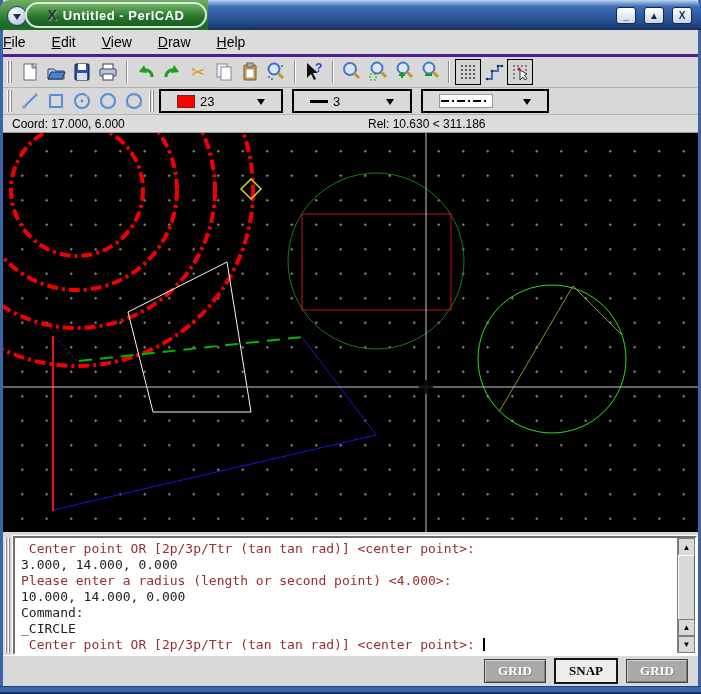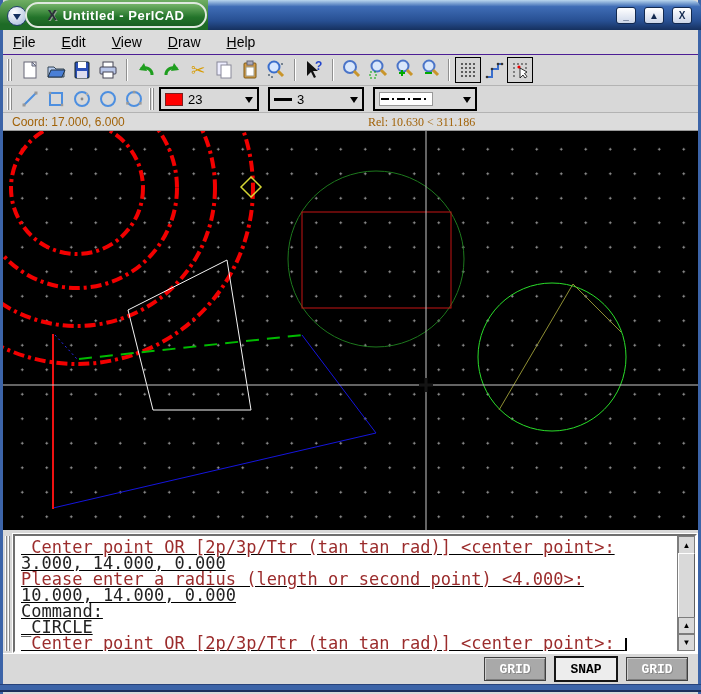--- a/index.html
+++ b/index.html
@@ -17,68 +17,68 @@
   .pill{position:absolute;left:25px;top:2px;width:178px;height:22px;border-radius:13px;
     border:2px solid #dfe9df;background:linear-gradient(#74b368,#23742a 60%,#1a5f22);
     display:flex;align-items:center;justify-content:center;gap:6px;}
   .xlogo{color:#2a2f38;font-weight:bold;font-size:14px;text-shadow:1px 1px 0 #8fa08f;}
   .title-text{color:#fff;font-weight:bold;font-size:13px;letter-spacing:.5px;white-space:nowrap;}
   .winbtns{position:absolute;right:9px;top:7px;display:flex;gap:8px;}
   .wbtn{width:18px;height:15px;background:linear-gradient(#ffffff,#cdd7e9);border:1px solid #12294f;
     border-radius:3px;color:#12294f;font-weight:bold;font-size:10px;display:flex;align-items:center;
     justify-content:center;line-height:1;cursor:default;}
   
-  .menubar{height:24px;background:#dcdcdc;display:flex;align-items:center;padding-left:10px;gap:26px;
-    border-bottom:1px solid #4c1d95;font-size:14px;color:#000;}
+  .menubar{height:24px;background:#dcdcdc;display:flex;align-items:center;gap:26px;
+    border-bottom:3px solid #4c1d95;font-size:14px;color:#000;}
   .mitem{cursor:default;}
   .mkey{text-decoration:underline;}
   
   .toolbar{height:30px;background:#d8d8d8;display:flex;align-items:center;border-bottom:1px solid #b3b3b3;padding-left:2px;}
   .toolbar2{height:26px;}
   .grip{width:6px;height:22px;margin:0 4px 0 2px;
     background:repeating-linear-gradient(90deg,#fdfdfd 0,#fdfdfd 1px,#8a8a8a 1px,#8a8a8a 2px,#d8d8d8 2px,#d8d8d8 3px);}
   .sep{width:1px;height:22px;background:#909090;border-right:1px solid #fff;margin:0 5px;}
   .tbtn{width:26px;height:26px;display:flex;align-items:center;justify-content:center;cursor:default;flex:none;}
   .toggled{width:24px;height:24px;border:1px solid #000;background:#d4d4d4;}
   .combo{height:20px;border:2px solid #000;background:#d9d9d9;display:flex;align-items:center;
-    padding:0 4px;margin-right:9px;gap:5px;cursor:default;}
+    padding:0 16px;margin-right:9px;gap:5px;cursor:default;}
   .combo .lbl{font-size:13px;color:#000;}
   .swatch{width:16px;height:11px;border:1px solid #7a2020;}
   .wline{width:18px;height:3px;background:#000;}
   .stylebox{width:52px;height:12px;background:#fff;border:1px solid #999;display:flex;align-items:center;}
   .arrdown{width:0;height:0;border:4px solid transparent;border-top:6px solid #000;margin:6px 0 0 auto;}
   
-  .coordbar{height:17px;background:#dcdcdc;font-size:12px;position:relative;border-bottom:1px solid #999;color:#a16207;}
+  .coordbar{height:17px;background:#dcdcdc;font-size:12px;position:relative;border-bottom:1px solid #999;color:#000000;}
   .coordtxt{position:absolute;left:9px;top:2px;}
-  .reltxt{position:absolute;left:365px;top:2px;font-family:Liberation Serif, serif;}
+  .reltxt{position:absolute;left:365px;top:2px;}
   
   .canvas{height:399px;background-color:#000;position:relative;cursor:crosshair;
     background-image:radial-gradient(circle,#9c9c9c 0.9px,rgba(0,0,0,0) 1.3px);
     background-size:24.5px 24.5px;background-position:7px 6px;}
   .canvas svg{position:absolute;left:0;top:0;}
   
   .console-row{height:123px;display:flex;align-items:stretch;padding:4px 1px 0 1px;box-sizing:border-box;background:#d9d9d9;}
   .cgrip{width:6px;margin:2px 2px 2px 1px;
     background:repeating-linear-gradient(90deg,#fdfdfd 0,#fdfdfd 1px,#8a8a8a 1px,#8a8a8a 2px,#d9d9d9 2px,#d9d9d9 3px);}
   .console{flex:1;position:relative;background:#fff;border:2px solid;border-color:#6f6f6f #fff #fff #6f6f6f;
     outline:1px solid #fff;overflow:hidden;}
   .console-text{position:absolute;left:6px;top:3px;right:20px;font-family:"DejaVu Sans Mono","Liberation Mono",monospace;
-    font-size:17px;line-height:16px;white-space:pre;cursor:text;text-decoration:underline;}
+    font-size:13px;line-height:16px;white-space:pre;cursor:text;}
   .caret{display:inline-block;width:2px;height:13px;background:#000;vertical-align:-2px;}
   .vscroll{position:absolute;right:0;top:0;bottom:0;width:17px;background:#c9c9c9;border-left:1px solid #7d7d7d;}
   .sbtn{height:16px;display:flex;align-items:center;justify-content:center;font-size:8px;color:#000;
     border:1px solid #7d7d7d;background:#d9d9d9;cursor:default;}
   .sthumb{position:absolute;top:17px;left:0;right:0;height:56%;background:#d9d9d9;
     border:1px solid;border-color:#fff #5f5f5f #5f5f5f #fff;}
   .sbot{position:absolute;bottom:0;left:0;right:0;}
   
   .statusbar{height:30px;background:#d9d9d9;display:flex;align-items:center;justify-content:flex-end;
     gap:8px;padding-right:10px;border-top:1px solid #fff;}
   .sbbtn{min-width:48px;height:22px;font-weight:bold;font-size:13px;display:flex;align-items:center;
-    justify-content:center;padding:0 6px;cursor:default;font-family:Liberation Mono, monospace;}
+    justify-content:center;padding:0 6px;cursor:default;font-family:Liberation Serif, serif;}
   .dim{background:#a9a9a9;color:#fff;border:1px solid #404040;
     box-shadow:inset 1px 1px 0 #cfcfcf,inset -1px -1px 0 #7d7d7d;text-shadow:1px 1px 0 #8a8a8a;}
   .lit{background:#ededed;color:#000;border:2px solid #161616;}
   .bottomstrip{height:7px;margin:0 -3px;background:#3c64a8;border-top:1px solid #27427a;
     box-shadow:inset 0 -2px 0 #1b2f5c;}
 </style>
 </head>
 <body>
 
 <div class="window">

